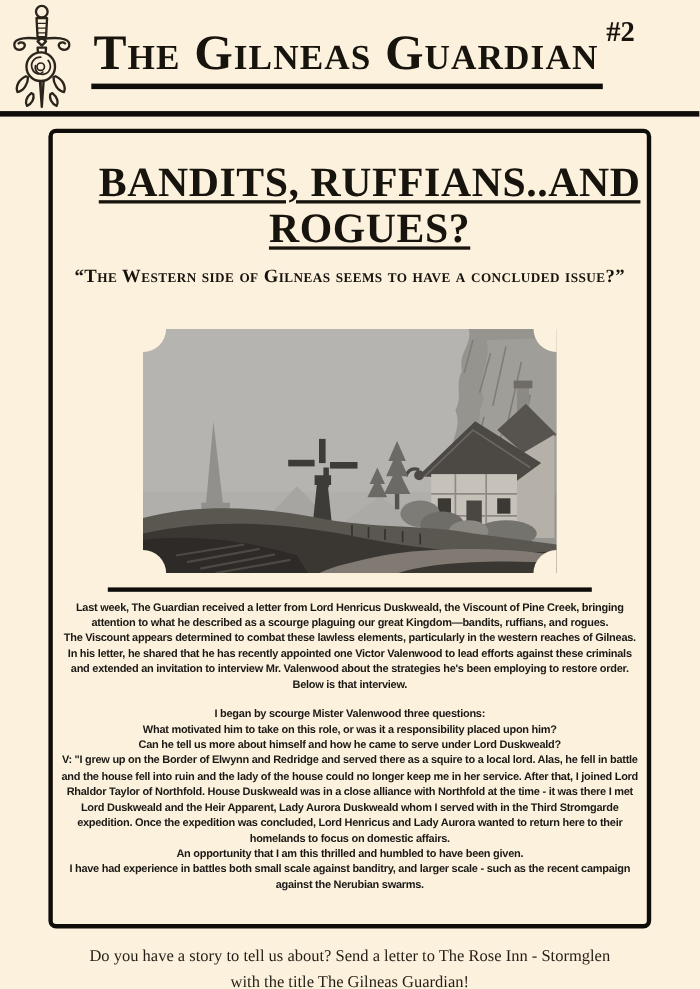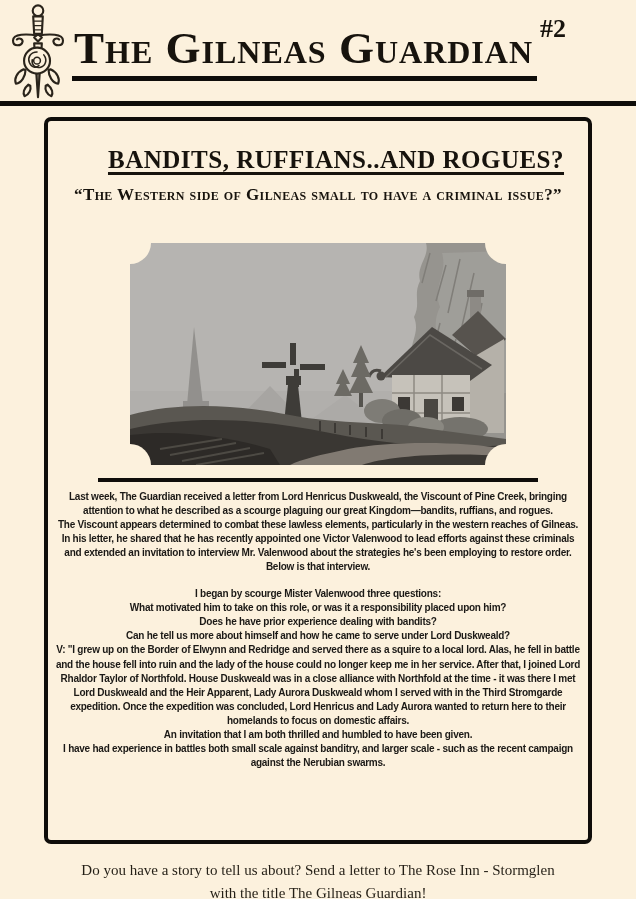--- a/index.html
+++ b/index.html
@@ -6,21 +6,21 @@
   html,body { width:636px; height:899px; }
   body {
     background:#fcf1dd;
     color:#17130d;
     font-family:"Liberation Serif", serif;
     overflow:hidden;
     position:relative;
   }
   .header { position:relative; height:101px; }
   .logo { position:absolute; left:9px; top:2px; width:58px; height:100px; }
-  .masthead { position:absolute; left:72px; top:14px; white-space:nowrap;text-decoration:underline; }
+  .masthead { position:absolute; left:83px; top:14px; white-space:nowrap;text-decoration:underline; }
   .masthead-title {
     display:inline-block;
     font-variant:small-caps;
     font-weight:700;
     font-size:45px;
     letter-spacing:1px;
     line-height:1.15;
     border-bottom:5px solid #0f0d0a;
     padding:0 4px 1px 2px;
   }
@@ -36,21 +36,21 @@
     margin:11px 44px 0 44px;
     width:548px; height:727px;
     border:4px solid #0f0d0a;
     border-radius:7px;
     background:#fcf1dd;
     text-align:center;
     padding-top:25px;
     overflow:hidden;
   }
   .headline {
-    font-size:25px;
+    font-size:38px;
     font-weight:700;
     letter-spacing:.5px;
     text-decoration:underline;
     text-decoration-thickness:2.5px;
     text-underline-offset:4px;
     line-height:1.1;
     margin-left:36px;
   }
   .subtitle {
     margin-top:11px;
@@ -113,21 +113,21 @@
   </svg>
   <div class="masthead">
     <span class="masthead-title">The Gilneas Guardian</span><span class="issue">#2</span>
   </div>
 </div>
 
 <div class="topbar"></div>
 
 <div class="article">
   <div class="headline">BANDITS, RUFFIANS..AND ROGUES?</div>
-  <div class="subtitle">“The Western side of Gilneas small to have a criminal issue?”</div>
+  <div class="subtitle">“The Western side of Gilneas seems to have a concluded issue?”</div>
 
   <div class="photo" role="img" aria-label="Foggy grayscale landscape of western Gilneas: a distant church spire, a windmill on a dark hillside, and a farmhouse beneath rocky cliffs with a dirt road in the foreground">
     <svg viewBox="0 0 376 222" xmlns="http://www.w3.org/2000/svg">
       <rect width="376" height="222" fill="#b6b4b1"></rect>
       <rect y="148" width="376" height="74" fill="#b1afac"></rect>
       <path d="M95,190 L140,143 L185,190 Z" fill="#a7a5a2"></path>
       <path d="M160,192 L215,152 L268,192 Z" fill="#acaaa7"></path>
       <g fill="#92908d">
         <path d="M64,84 L57,162 L73,162 Z"></path>
         <rect x="53" y="158" width="26" height="36"></rect>
@@ -184,23 +184,22 @@
   </div>
 
   <div class="sep"></div>
 
   <div class="body-text">
     <div>Last week, The Guardian received a letter from Lord Henricus Duskweald, the Viscount of Pine Creek, bringing attention to what he described as a scourge plaguing our great Kingdom—bandits, ruffians, and rogues.</div>
     <div>The Viscount appears determined to combat these lawless elements, particularly in the western reaches of Gilneas. In his letter, he shared that he has recently appointed one Victor Valenwood to lead efforts against these criminals and extended an invitation to interview Mr. Valenwood about the strategies he's been employing to restore order. Below is that interview.</div>
     <div class="gap"></div>
     <div>I began by scourge Mister Valenwood three questions:</div>
     <div class="q">What motivated him to take on this role, or was it a responsibility placed upon him?</div>
-    <div class="q">Does he have prior experience dealing with bandits?</div>
     <div class="q">Can he tell us more about himself and how he came to serve under Lord Duskweald?</div>
     <div>V: "I grew up on the Border of Elwynn and Redridge and served there as a squire to a local lord. Alas, he fell in battle and the house fell into ruin and the lady of the house could no longer keep me in her service. After that, I joined Lord Rhaldor Taylor of Northfold. House Duskweald was in a close alliance with Northfold at the time - it was there I met Lord Duskweald and the Heir Apparent, Lady Aurora Duskweald whom I served with in the Third Stromgarde expedition. Once the expedition was concluded, Lord Henricus and Lady Aurora wanted to return here to their homelands to focus on domestic affairs.</div>
-    <div>An invitation that I am both thrilled and humbled to have been given.</div>
+    <div>An opportunity that I am this thrilled and humbled to have been given.</div>
     <div>I have had experience in battles both small scale against banditry, and larger scale - such as the recent campaign against the Nerubian swarms.</div>
 
   </div>
 
 </div>
 
 <div class="footer">Do you have a story to tell us about? Send a letter to The Rose Inn - Stormglen with the title The Gilneas Guardian!</div>
 
 </body></html>

